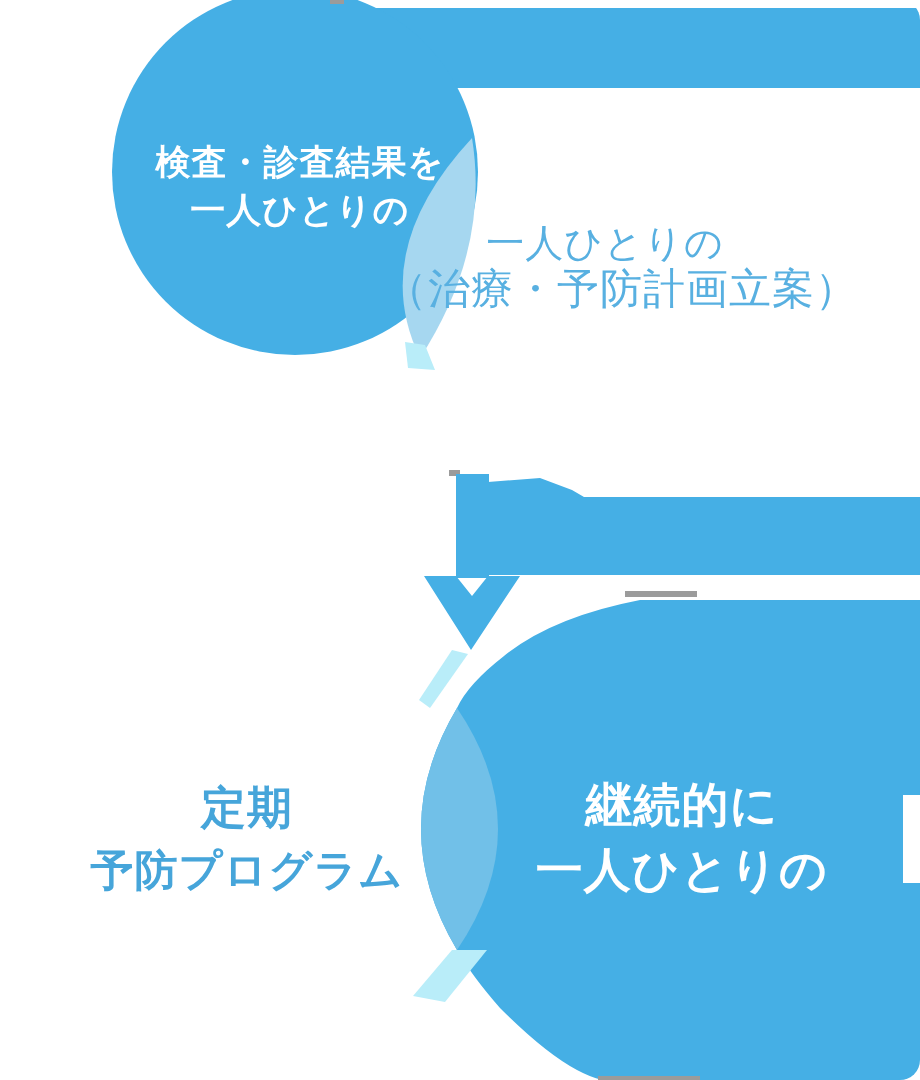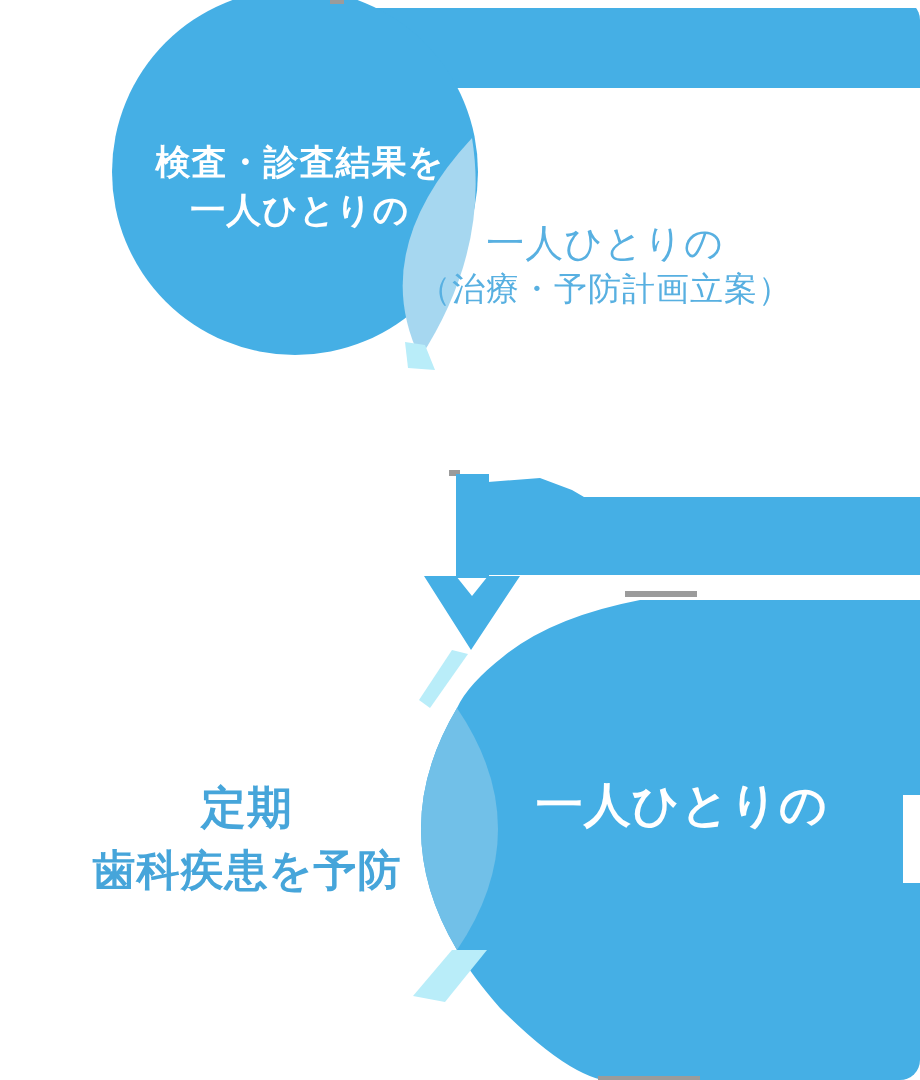--- a/index.html
+++ b/index.html
@@ -24,21 +24,21 @@
   .fill-main{fill:var(--main-blue,#45afe5);}
   .fill-white{fill:var(--background,#ffffff);}
   .fill-lens-top{fill:var(--lens-top,#a6d7f0);}
   .fill-lens-bottom{fill:var(--lens-bottom,#71c0e8);}
   .fill-cyan{fill:var(--pale-cyan,#b9edf9);}
   .fill-gray{fill:var(--artifact-gray,#9b9b9b);}
   .txt{position:absolute;text-align:center;font-weight:600;letter-spacing:1px;}
   .txt .line{white-space:nowrap;}
   .t1{left:90px;top:138px;width:420px;font-size:35px;line-height:48px;color:var(--text-white,#fff);}
   .t2{left:385px;top:220px;width:440px;font-size:38px;line-height:46px;color:var(--text-blue-light,#58b0e1);font-weight:500;}
-  .t2 .line-small{font-size:33px;}
+  .t2 .line-small{font-size:42px;}
   .t3{left:57px;top:776px;width:380px;font-size:45px;line-height:63px;color:var(--text-blue,#46a5da);}
   .t3 .line2{font-size:43px;}
   .t4{left:462px;top:772px;width:440px;font-size:47px;line-height:65px;color:var(--text-white,#fff);}
 </style>
 </head>
 <body>
 
 <div class="stage">
 
   <svg width="920" height="1080" viewBox="0 0 920 1080" aria-hidden="true">
@@ -81,20 +81,21 @@
     <div class="line">一人ひとりの</div>
   </div>
 
   <div class="txt t2">
     <div class="line">一人ひとりの</div>
     <div class="line line-small">（治療・予防計画立案）</div>
   </div>
 
   <div class="txt t3">
     <div class="line">定期</div>
-    <div class="line line2">歯科疾患を予防</div>
+    <div class="line line2">予防プログラム</div>
   </div>
 
   <div class="txt t4">
+    <div class="line">継続的に</div>
     <div class="line">一人ひとりの</div>
   </div>
 
 </div>
 
 </body></html>

